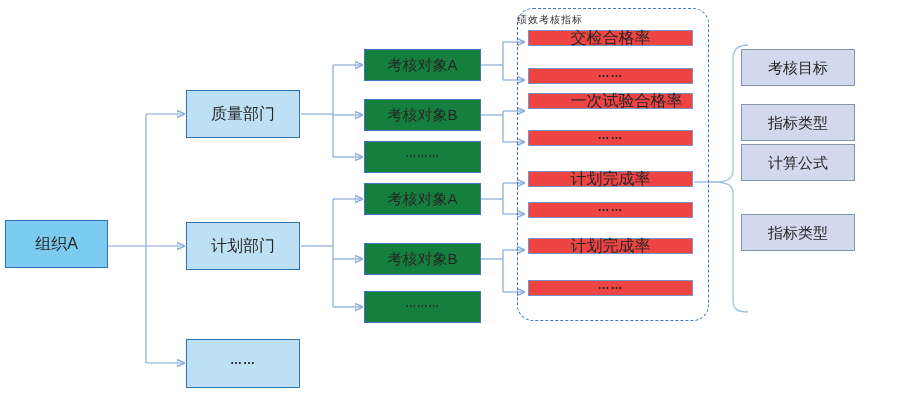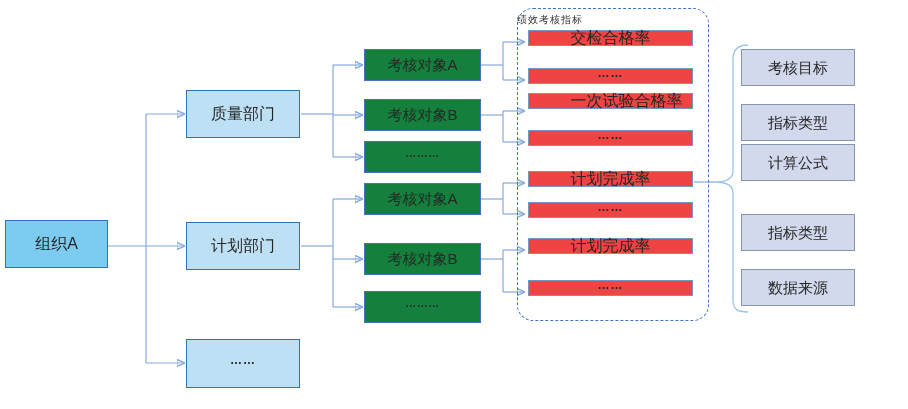--- a/index.html
+++ b/index.html
@@ -170,15 +170,14 @@
   </div>
   <div class="node ind ind-6">计划完成率</div>
   <div class="node ind ind-7 dots">
     <span>……</span>
   </div>
 
   <div class="node attr attr-0">考核目标</div>
   <div class="node attr attr-1">指标类型</div>
   <div class="node attr attr-2">计算公式</div>
   <div class="node attr attr-3">指标类型</div>
-  <div class="node attr attr-4">数据来源</div>
 
 </div>
 
 </body></html>

